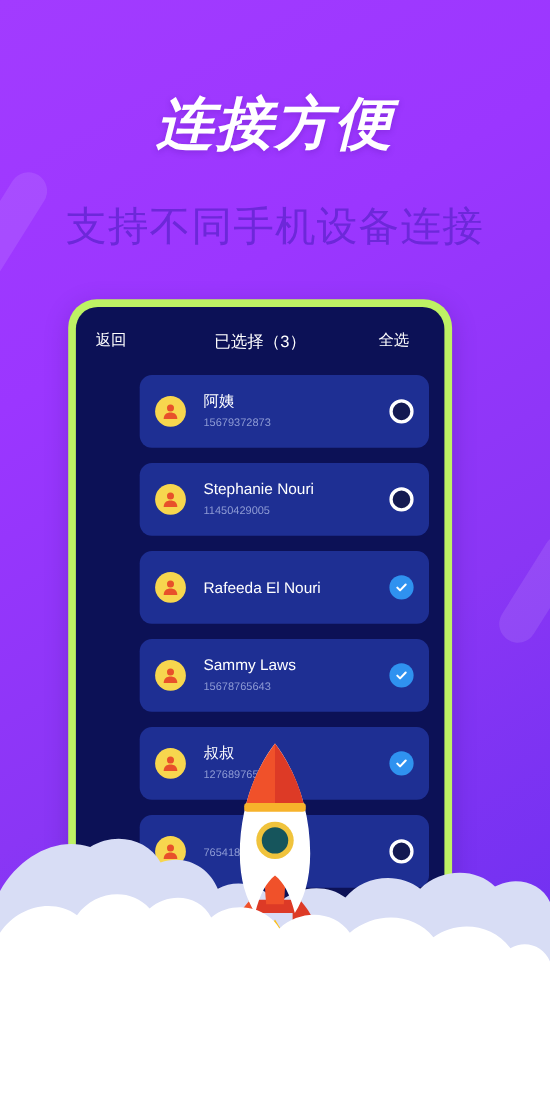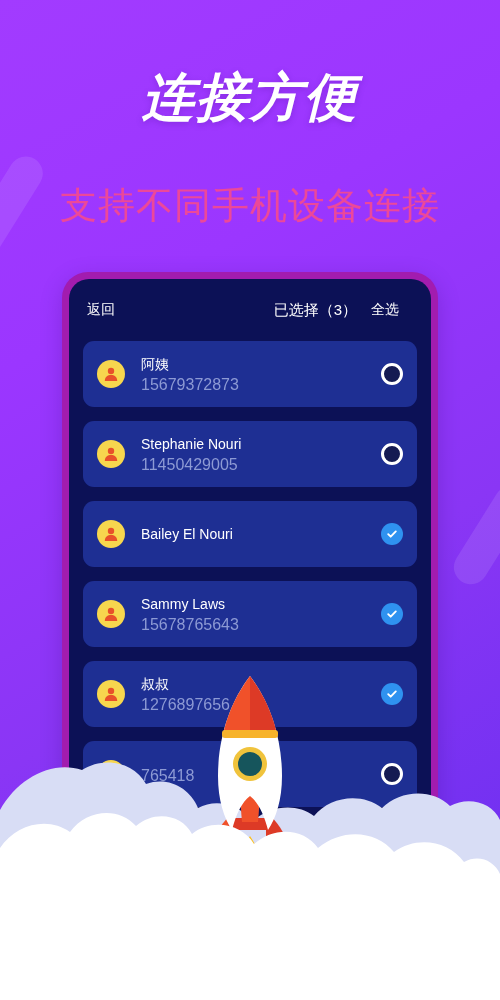--- a/index.html
+++ b/index.html
@@ -41,50 +41,50 @@
     right: -8px;
     top: 480px;
     width: 34px;
     height: 110px;
     transform: rotate(32deg);
   }
   
   .headline {
     position: absolute;
     left: 0;
-    top: 68px;
+    top: 84px;
     width: 500px;
     text-align: center;
     font-size: 52px;
     line-height: 58px;
     font-weight: bold;
     font-style: italic;
     color: #ffffff;
     letter-spacing: 2px;
     text-shadow: 0 2px 6px rgba(70,10,140,0.25);
   }
   .subhead {
     position: absolute;
     left: 0;
     top: 184px;
     width: 500px;
     text-align: center;
     font-size: 37px;
     line-height: 44px;
-    color: #ec4899;
+    color: #6d28d9;
     letter-spacing: 1px;
   }
   
   .phone {
     position: absolute;
     left: 62px;
     top: 272px;
-    width: 376px;
+    width: 349px;
     height: 700px;
-    background: #a21caf;
+    background: #bef264;
     border-radius: 26px;
     padding: 7px;
     box-sizing: border-box;
     box-shadow: 0 6px 22px rgba(50,0,110,0.22);
   }
   .phone-screen {
     position: relative;
     width: 100%;
     height: 100%;
     background: #0c1156;
@@ -102,40 +102,41 @@
   }
   .hdr-left, .hdr-right {
     font-size: 14px;
     color: #ffffff;
     width: 56px;
     white-space: nowrap;
   }
   .hdr-right { text-align: center; }
   .hdr-title {
     flex: 1;
-    text-align: right;
+    text-align: center;
     font-size: 15px;
     color: #ffffff;
     white-space: nowrap;
   }
   
   .contact-list {
     position: relative;
     padding: 0 14px;
   }
   .contact-row {
     position: relative;
     display: flex;
     align-items: center;
     height: 66px;
     margin-bottom: 14px;
     background: #1e2f93;
     border-radius: 11px;
     padding: 0 14px;
     box-sizing: border-box;
+    margin-left: 44px;
   }
   .avatar {
     width: 28px;
     height: 28px;
     border-radius: 50%;
     background: #f7d64e;
     flex: 0 0 auto;
     display: flex;
     align-items: center;
     justify-content: center;
@@ -147,21 +148,21 @@
     min-width: 0;
   }
   .c-name {
     font-size: 14px;
     color: #ffffff;
     line-height: 18px;
     white-space: nowrap;
     overflow: hidden;
   }
   .c-phone {
-    font-size: 16px;
+    font-size: 10px;
     color: #8d9ad4;
     line-height: 17px;
     margin-top: 3px;
     white-space: nowrap;
     overflow: hidden;
   }
   .check {
     flex: 0 0 auto;
     width: 22px;
     height: 22px;
@@ -249,21 +250,21 @@
             <div class="check off"></div>
           </div>
           <div class="contact-row">
             <div class="avatar">
               <svg width="18" height="18" viewBox="0 0 18 18">
                 <circle cx="9" cy="6" r="3.2" fill="#e8502a"></circle>
                 <path d="M2.8,16 C2.8,11.8 5.6,10 9,10 C12.4,10 15.2,11.8 15.2,16 Z" fill="#e8502a"></path>
               </svg>
             </div>
             <div class="contact-text">
-              <div class="c-name">Bailey El Nouri</div>
+              <div class="c-name">Rafeeda El Nouri</div>
             </div>
             <div class="check on">
               <svg width="12" height="12" viewBox="0 0 12 12">
                 <path d="M2.2,6.2 L4.7,8.7 L9.8,3.4" stroke="#ffffff" stroke-width="1.9" fill="none" stroke-linecap="round" stroke-linejoin="round"></path>
               </svg>
             </div>
           </div>
           <div class="contact-row">
             <div class="avatar">
               <svg width="18" height="18" viewBox="0 0 18 18">

